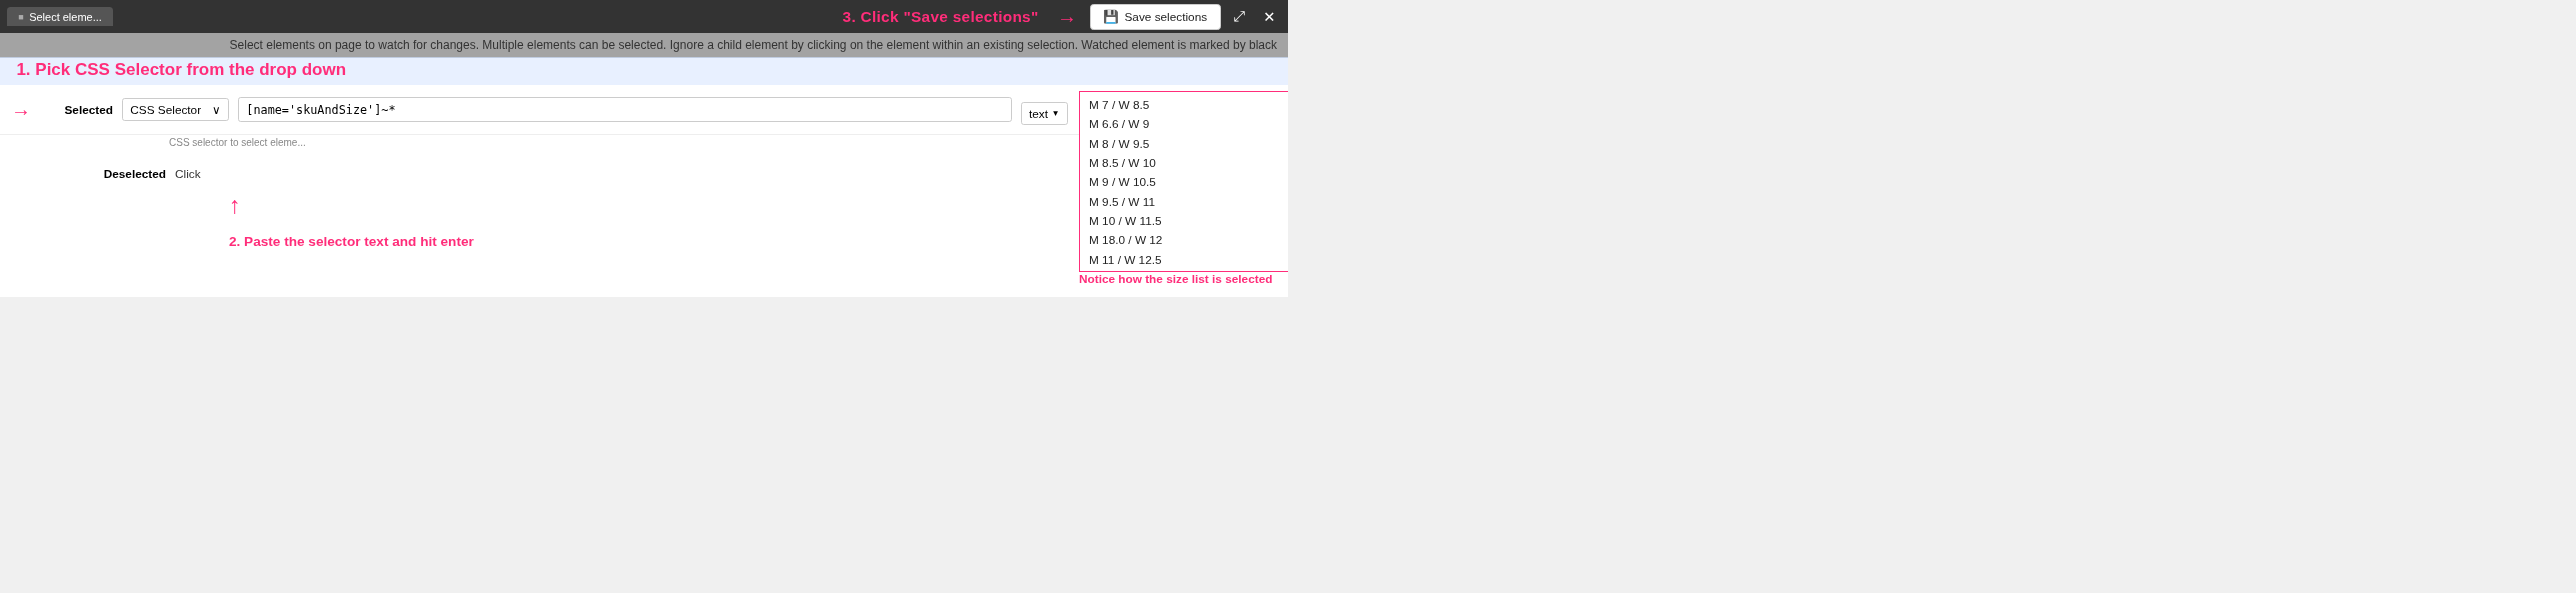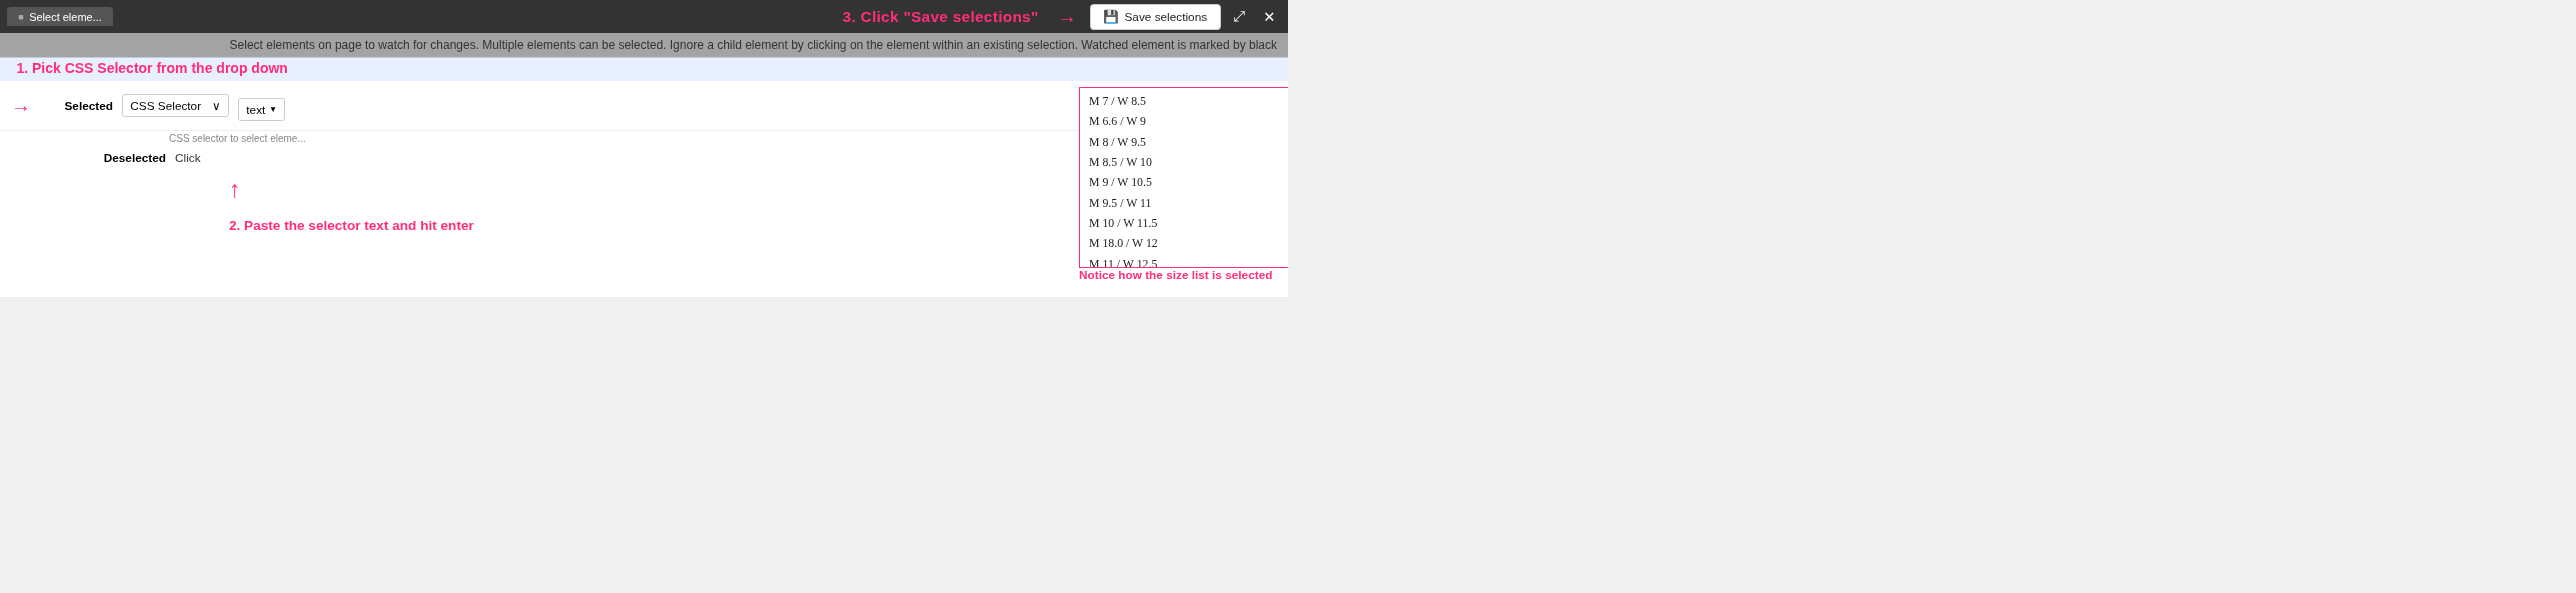--- a/index.html
+++ b/index.html
@@ -68,21 +68,21 @@
       line-height: 1.4;
       text-align: right;
     }
 
     
     .step1-label {
       background: #e8f0ff;
       padding: 1.8px 11px 5.4px 11px;
       color: #ff2d7a;
       font-weight: 900;
-      font-size: 14px;
+      font-size: 17px;
     }
 
     
     .selector-row {
       display: flex;
       align-items: center;
       padding: 9px 11px;
       gap: 9px;
       border-bottom: 0.9px solid #eee;
       position: relative;
@@ -136,20 +136,21 @@
       font-size: 10px;
       color: #888;
     }
 
     
     .deselected-row {
       display: flex;
       align-items: center;
       padding: 7.3px 11px;
       gap: 9px;
+      margin-top: 12px;
     }
     .deselected-label {
       font-weight: bold;
       min-width: 73px;
       text-align: right;
       font-size: 11.8px;
     }
     .none-text {
       font-size: 11.8px;
       color: #333;
@@ -205,21 +206,20 @@
       padding: 5.4px 5.4px 0 0;
     }
 
     .size-list-box {
       width: 223px;
       border: 1.8px solid #ff2d7a;
       padding: 3.6px 0;
       background: #fff;
       overflow-y: auto;
       max-height: 181px;
-      font-family: Liberation Serif, serif;
     }
   </style>
 </head>
 <body>
 
 <div class="full-wrap">
 
   <div class="title-bar">
     <div class="title-tab">
       <span class="tab-icon">■</span>
@@ -258,20 +258,21 @@
       <div class="selector-row">
 
         <span class="arrow-indicator">→</span>
         <span class="row-label">Selected</span>
 
         <div class="selector-type-dropdown">
           <span>CSS Selector</span>
           <span>∨</span>
         </div>
 
+        <input class="selector-input" type="text" value="[name='skuAndSize']~*" placeholder="CSS selector to select eleme..." style="">
 
         <div class="text-dropdown">
           <span>text</span>
           <span style="font-size:8.2px;">▼</span>
         </div>
       </div>
 
       <div class="hint-text">
         <span>CSS selector to select eleme...</span>
       </div>

